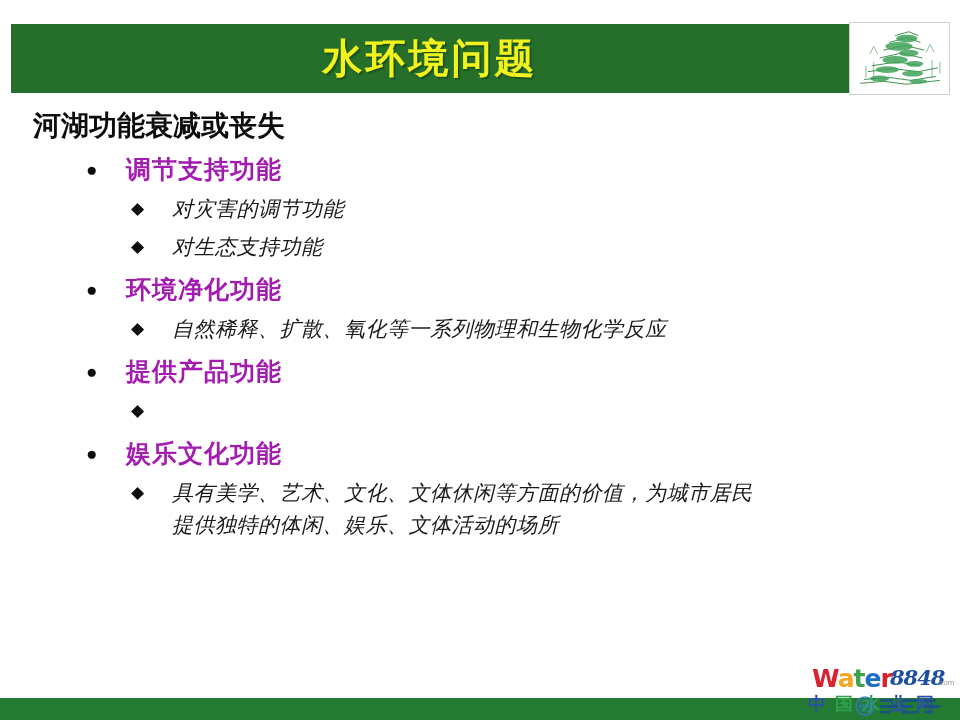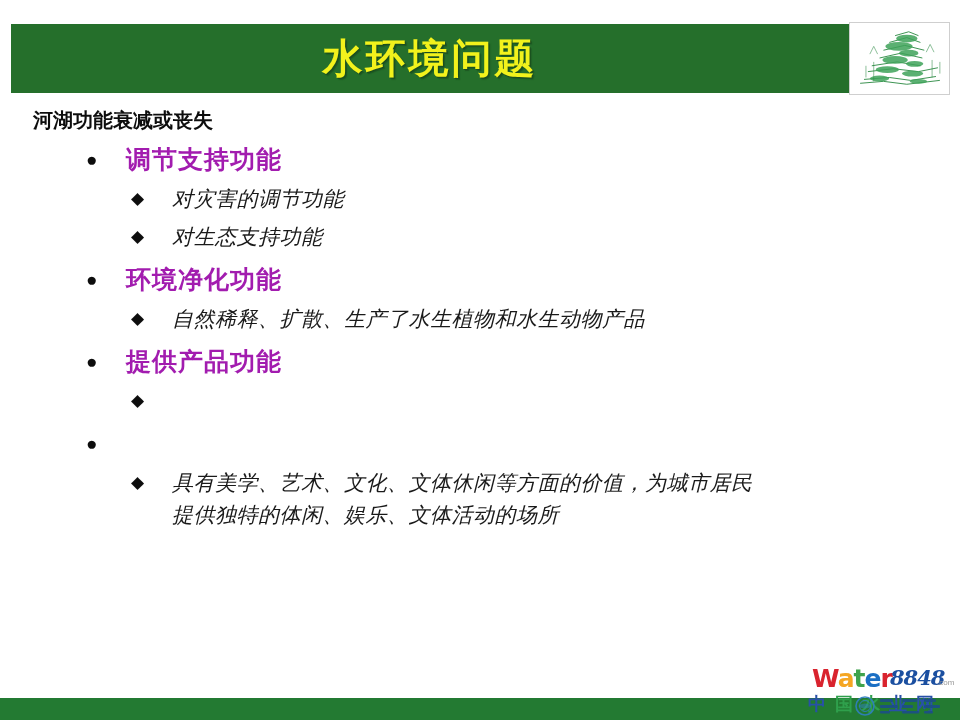--- a/index.html
+++ b/index.html
@@ -74,21 +74,21 @@
   .content {
     position: absolute;
     left: 0;
     top: 108px;
     width: 960px;
   }
 
   .heading-l1 {
     margin: 0 0 6px 33px;
     font-family: "DejaVu Sans", "Liberation Sans", sans-serif;
-    font-size: 20px;
+    font-size: 28px;
     font-weight: bold;
     color: #0d0d0d;
     line-height: 1.25;
     letter-spacing: 0px;
   }
 
   .bullet-l2 {
     display: flex;
     align-items: flex-start;
     margin: 10px 0 2px 0;
@@ -274,33 +274,34 @@
       <span class="marker">◆</span>
       <span class="text">对生态支持功能</span>
     </div>
 
     <div class="bullet-l2">
       <span class="marker">●</span>
       <span class="text">环境净化功能</span>
     </div>
     <div class="bullet-l3">
       <span class="marker">◆</span>
-      <span class="text">自然稀释、扩散、生产了水生植物和水生动物产品</span>
+      <span class="text">自然稀释、扩散、氧化等一系列物理和生物化学反应</span>
     </div>
 
     <div class="bullet-l2">
       <span class="marker">●</span>
       <span class="text">提供产品功能</span>
     </div>
     <div class="bullet-l3">
       <span class="marker">◆</span>
     </div>
 
     <div class="bullet-l2">
       <span class="marker">●</span>
+      <span class="text">娱乐文化功能</span>
     </div>
     <div class="bullet-l3">
       <span class="marker">◆</span>
       <span class="text">
         <span>具有美学、艺术、文化、文体休闲等方面的价值，为城市居民</span>
         <span class="cont-line">提供独特的体闲、娱乐、文体活动的场所</span>
       </span>
     </div>
 
   </div>

